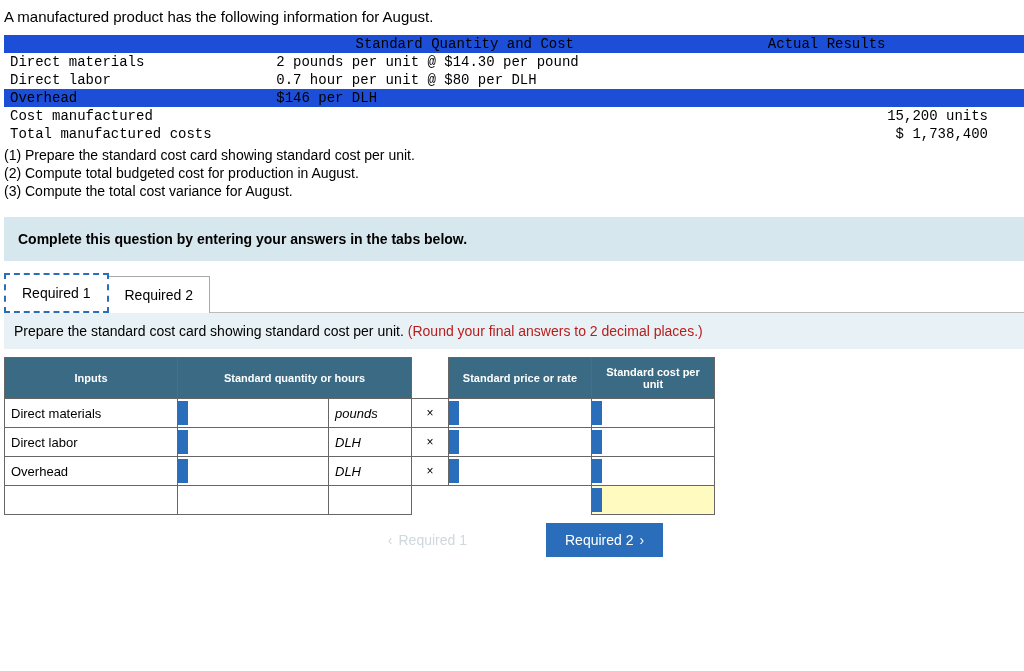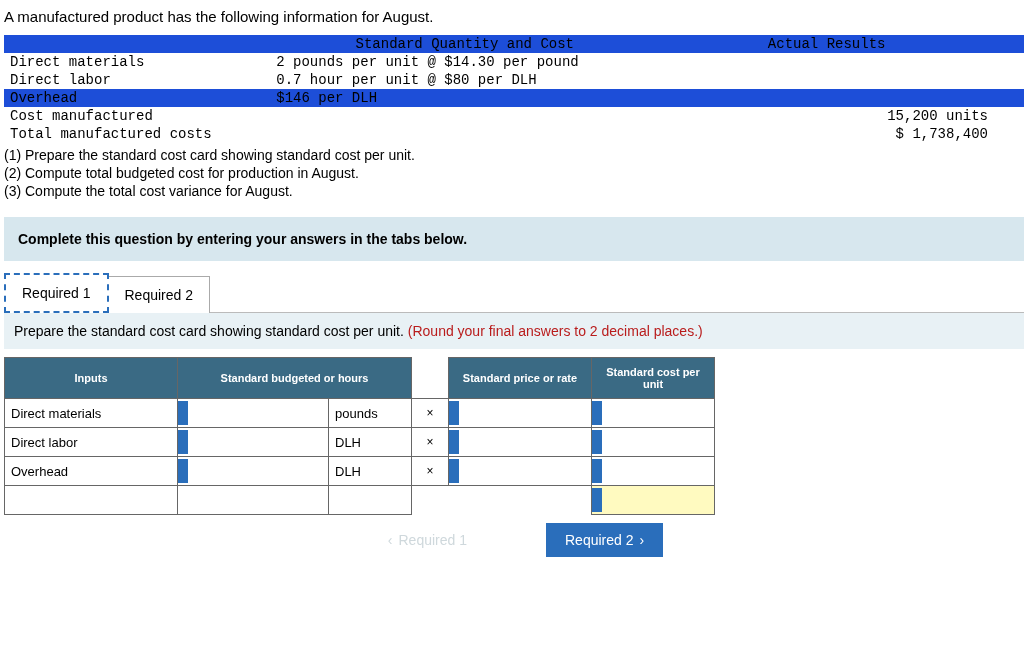--- a/index.html
+++ b/index.html
@@ -146,21 +146,21 @@
   .nav-btn.primary {
     background: #2a6ebb;
     color: #fff;
   }
   .chev { font-size: 14px; }
   .th-inputs { width: 160px; }
   .th-sqh { width: 220px; }
   .th-spr { width: 130px; margin-left: 25px; }
   .th-scpu{ width: 110px; }
   .sub-qty { width: 150px; }
-  .sub-unit{ width: 70px; }
+  .sub-unit{ width: 70px; font-style: italic; }
 </style>
 </head>
 <body>
 
 <div class="question-text">A manufactured product has the following information for August.</div>
 
 <table class="info-table mono">
   <tbody>
       <tr class="info-header-row">
     <td class="col1"></td>
@@ -210,21 +210,21 @@
 
 <div class="tab-content">
   <span>Prepare the standard cost card showing standard cost per unit. </span><span class="hint">(Round your final answers to 2 decimal places.)</span>
 </div>
 
 <div class="answer-area">
   <table class="answer-table">
     <tbody>
         <tr>
       <th class="th-inputs">Inputs</th>
-      <th class="th-sqh" colspan="2">Standard budgeted or hours</th>
+      <th class="th-sqh" colspan="2">Standard quantity or hours</th>
       <th style="width:24px;background:#fff;border-top:none;"></th>
       <th class="th-spr">Standard price or rate</th>
       <th class="th-scpu">Standard cost per unit</th>
     </tr>
 
     <tr>
       <td class="label">Direct materials</td>
       <td class="sub-qty">
         <div class="input-cell">
               <div class="input-handle"></div>

